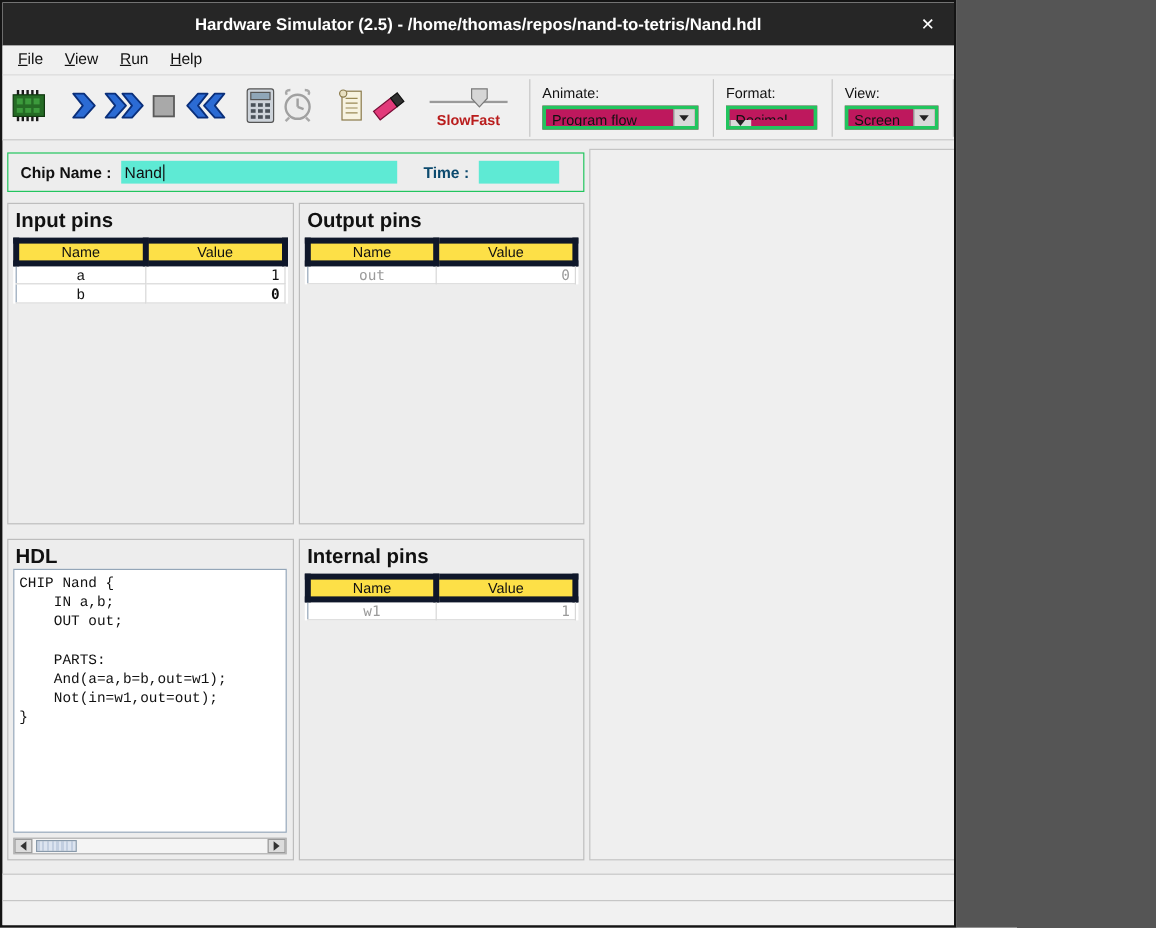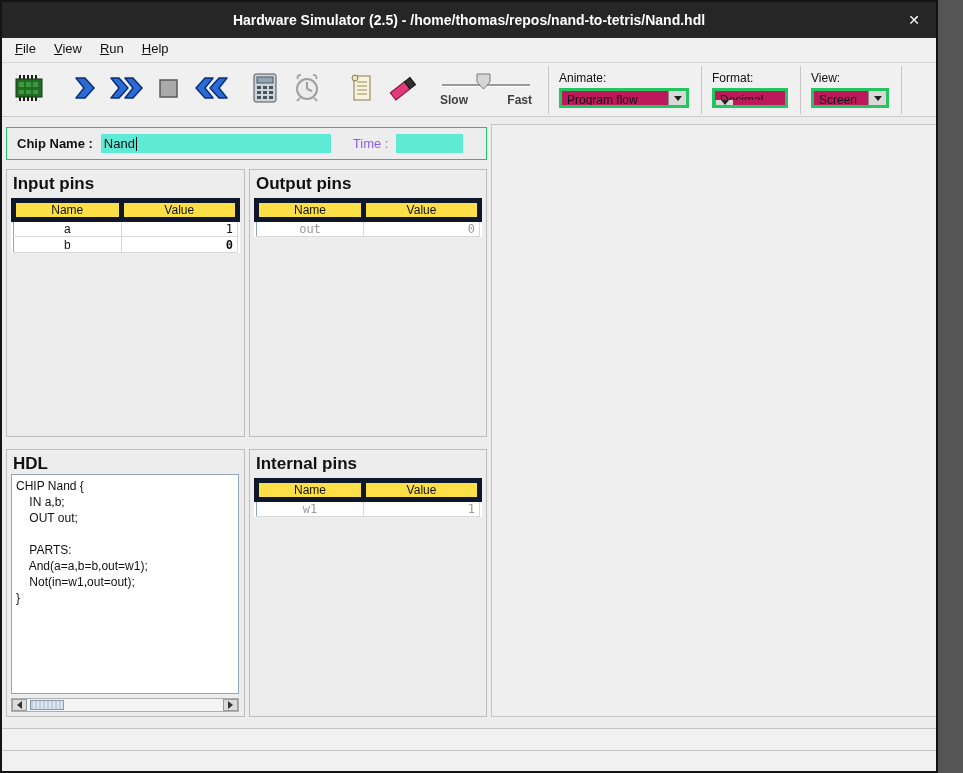--- a/index.html
+++ b/index.html
@@ -1,18 +1,18 @@
 <!DOCTYPE html>
 <html><head>
 <meta charset="utf-8">
 <style>
   * { margin:0; padding:0; box-sizing:border-box; }
   body { background:#555; font-family:"Liberation Sans", sans-serif; }
   .window {
-    position:relative; width:938px; height:773px;
+    position:relative; width:797px; height:773px;
     background:#EDEDED; border:2px solid #141414; overflow:hidden;
   }
   
   .titlebar {
     position:absolute; left:0; top:0; right:0; height:36px;
     background:#262626; display:flex; align-items:center; justify-content:center;
   }
   .titlebar .title { color:#FFFFFF; font-weight:bold; font-size:14px; }
   .close-btn {
     position:absolute; right:16px; top:9px; color:#FFFFFF; font-size:14px;
@@ -38,21 +38,21 @@
   }
   .tbtn.first { margin-left:6px; margin-right:14px; }
   .tbtn.grp-end { margin-right:12px; }
   .slider-group { width:92px; margin-left:16px; display:flex; flex-direction:column; }
   .slider-track { position:relative; height:20px; }
   .slider-line {
     position:absolute; left:2px; right:2px; top:11px; height:2px;
     background:#9A9A9A; box-shadow:0 1px 0 #FFFFFF;
   }
   .slider-thumb { position:absolute; left:36px; top:0; }
-  .slider-labels { display:flex; justify-content:space-between; font-size:12px; font-weight:bold; color:#404040; }
+  .slider-labels { display:flex; justify-content:center; font-size:12px; font-weight:bold; color:#b91c1c; }
   .tgroup {
     margin-left:0; height:48px; border-left:1px solid #C6C6C6;
     padding:2px 12px 2px 10px; display:flex; flex-direction:column; justify-content:center; gap:3px;
   }
   .tgroup.first-group { margin-left:16px; }
   .tgroup.last-group { border-right:1px solid #C6C6C6; }
   .tgroup-label { font-size:12px; color:#111; }
   .combo { display:flex; height:20px; border:3px solid #22c55e; background:#be185d;text-decoration:underline; }
   .combo-text { flex:1; font-size:12px; padding:2px 5px 0 5px; white-space:nowrap; overflow:hidden; color:#111; }
   .combo-btn { width:18px; background:#D9D9D9; border-left:1px solid #8A8A8A; display:flex; align-items:center; justify-content:center; }
@@ -62,21 +62,21 @@
     position:absolute; left:4px; top:125px; width:481px; height:33px;
     border:1px solid #22c55e; background:#EDEDED; display:flex; align-items:center;
   }
   .chip-name-label { font-weight:bold; font-size:13px; margin-left:10px; color:#111; }
   .yellow-field {
     height:19px; background:#5eead4; margin-left:8px; display:flex; align-items:center;
     padding:0 3px; font-size:13px; color:#111;
   }
   .chip-name-field { width:230px; }
   .time-field { width:67px; }
-  .time-label { font-weight:normal; font-size:13px; color:#8b5cf6; margin-left:22px; }
+  .time-label { font-weight:bold; font-size:13px; color:#0c4a6e; margin-left:22px; }
   .caret { display:inline-block; width:1px; height:14px; background:#111; margin-left:1px; }
   
   .panel { position:absolute; background:#EDEDED; border:1px solid #BDBDBD; }
   .panel-title { font-weight:bold; font-size:17px; color:#111; padding:4px 6px 2px 6px; }
   .panel-inputs   { left:4px;   top:167px; width:239px; height:268px; }
   .panel-outputs  { left:247px; top:167px; width:238px; height:268px; }
   .panel-hdl      { left:4px;   top:447px; width:239px; height:268px; }
   .panel-internal { left:247px; top:447px; width:238px; height:268px; }
   .panel-right    { left:489px; top:122px; width:466px; height:593px; background:#EFEFEF; border:1px solid #C4C4C4; }
   
@@ -92,21 +92,21 @@
   td.cell-name { text-align:center; width:48%; }
   td.cell-value { text-align:right; padding-right:4px; width:52%; font-family:"DejaVu Sans Mono", monospace; }
   tr.readonly td { color:#9B9B9B; font-family:"DejaVu Sans Mono", monospace; }
   td.changed { color:#0000D0; font-weight:bold; }
   
   .code-area {
     position:absolute; left:4px; right:5px; top:24px; bottom:22px;
     background:#FFFFFF; border:1px solid #94A6B8; overflow:hidden;
   }
   .code {
-    white-space:pre; font-family:Liberation Sans, sans-serif;
+    white-space:pre; font-family:Liberation Mono, monospace;
     font-size:12px; line-height:16px; padding:3px 4px; color:#111;
   }
   .hscroll {
     position:absolute; left:4px; right:5px; bottom:4px; height:14px;
     background:#F4F4F4; border:1px solid #ADADAD; display:flex; align-items:stretch;
   }
   .sbtn { width:15px; background:#DCDCDC; border:1px solid #9A9A9A; display:flex; align-items:center; justify-content:center; }
   .sbtn.left { margin-right:1px; }
   .sbtn.right { margin-left:auto; }
   .arr-left  { width:0; height:0; border-top:4px solid transparent; border-bottom:4px solid transparent; border-right:5px solid #333; }

